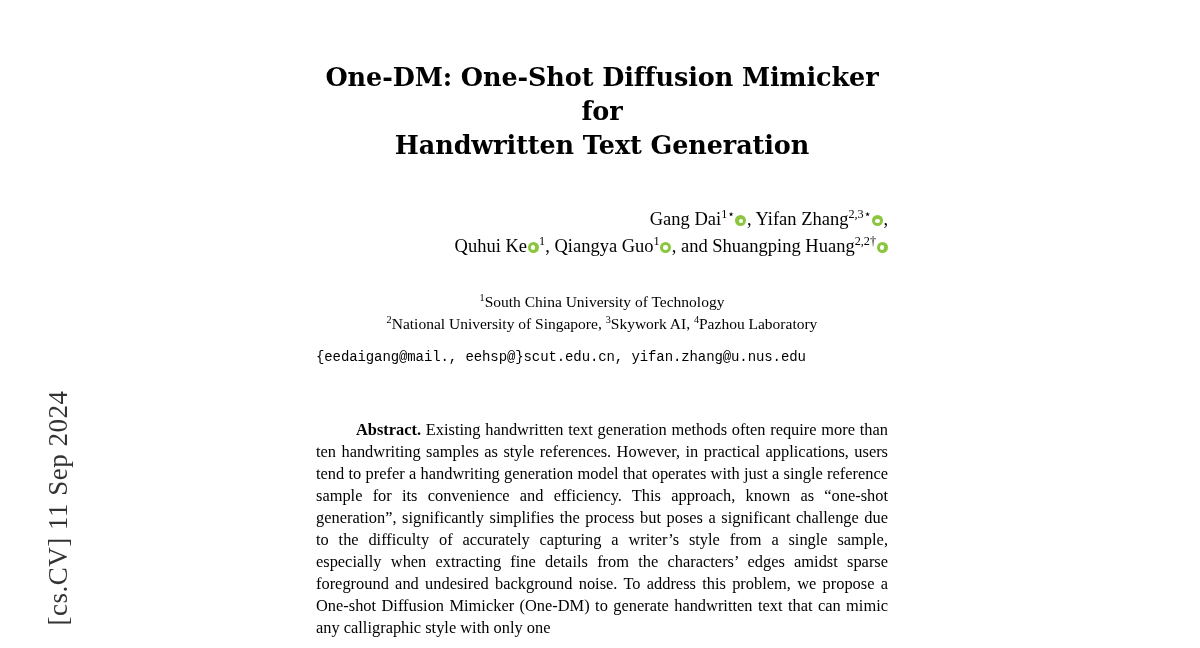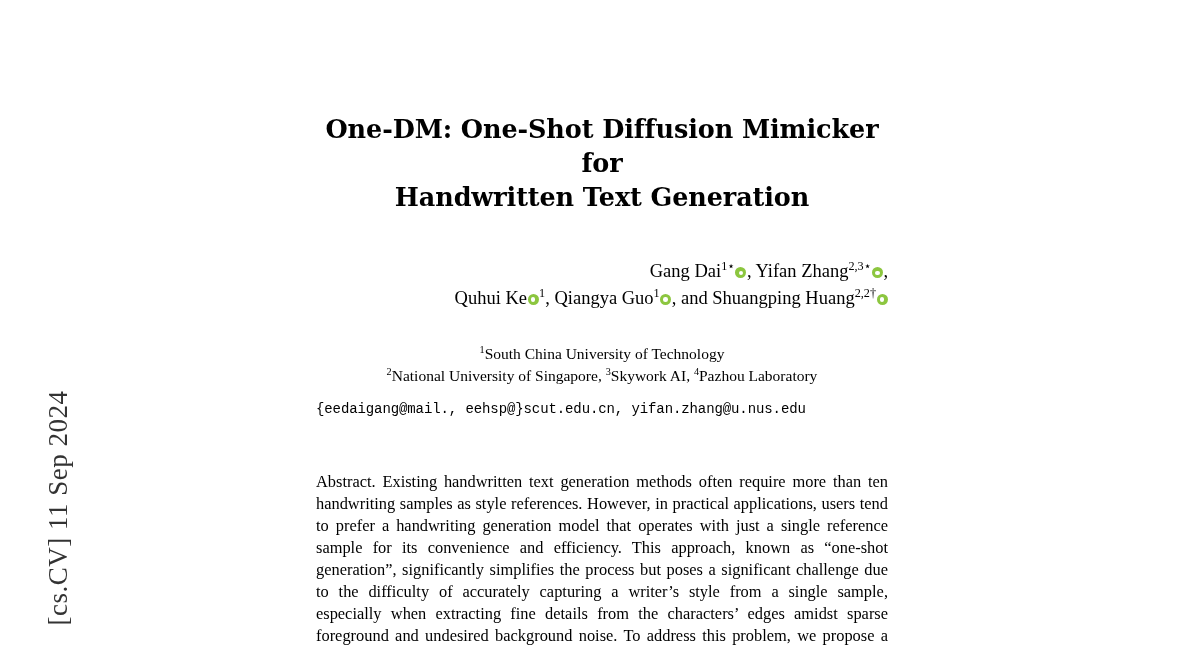--- a/index.html
+++ b/index.html
@@ -41,21 +41,21 @@
   }
 
   .content {
     position: absolute;
     left: 316px;
     top: 0;
     width: 572px;
   }
 
   .title {
-    margin-top: 112px;
+    margin-top: 60px;
     text-align: center;
     font-family: "DejaVu Serif", serif;
     font-weight: bold;
     font-size: 25.5px;
     line-height: 1.34;
     letter-spacing: -0.1px;
   }
 
   .authors {
     margin-top: 44px;
@@ -114,21 +114,22 @@
 
   .abstract {
     margin-top: 51px;
     font-size: 16.4px;
     line-height: 1.345;
     text-align: justify;
     text-justify: inter-word;
     hyphens: manual;
   }
   .abstract .abstract-label {
-    font-weight: normal;
+    font-weight: bold;
+    margin-left: 40px;
   }
 </style>
 </head>
 <body>
 
 <div class="page">
 
   <div class="arxiv-stamp">[cs.CV]  11 Sep 2024</div>
 
   <div class="content">

